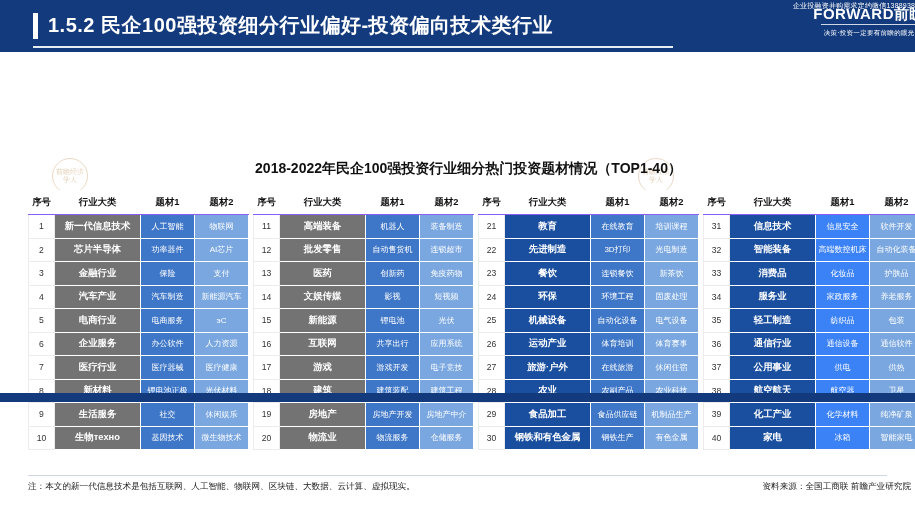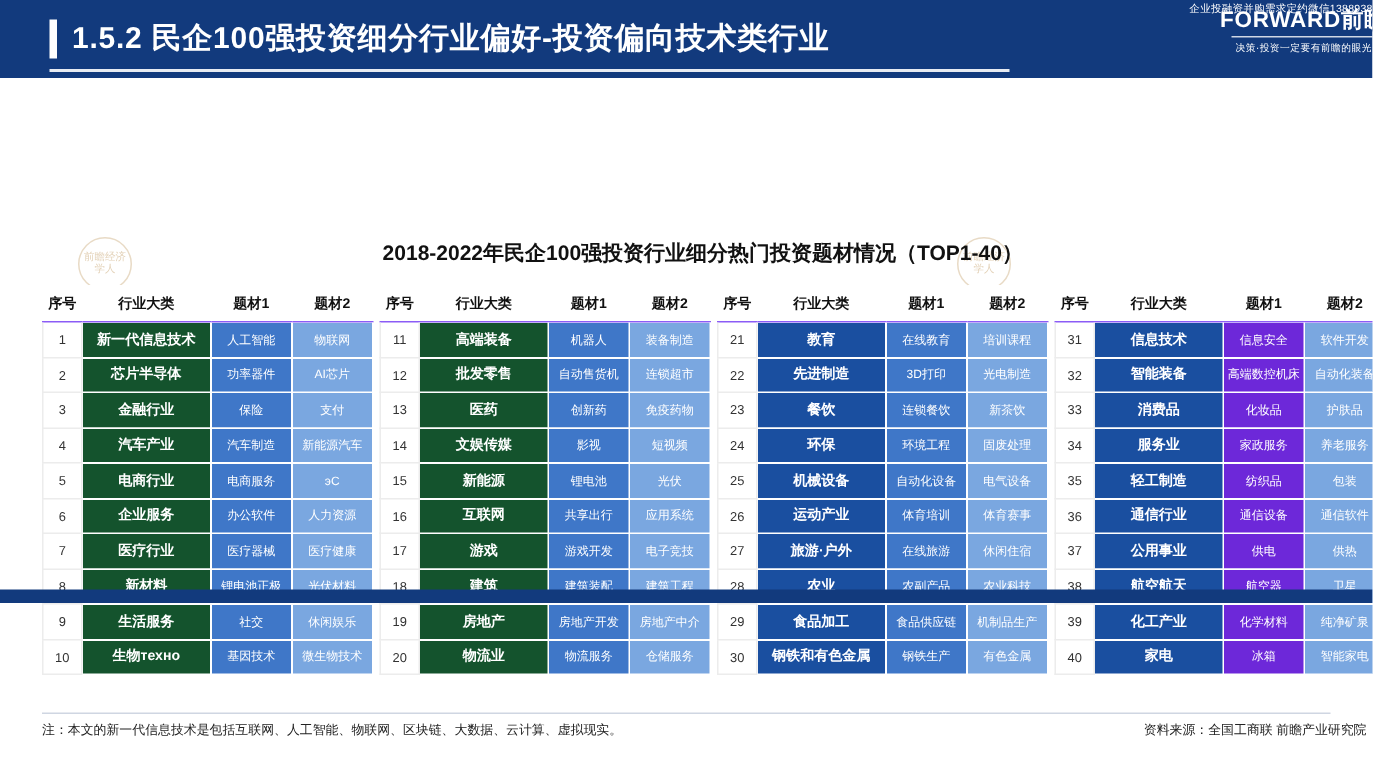--- a/index.html
+++ b/index.html
@@ -87,30 +87,30 @@
     text-align:center;
     height:22.5px;
     padding:0 1px;
     overflow:hidden;white-space:nowrap;
   }
   thead th{
     background:#ffffff;color:#111;font-weight:bold;font-size:9.4px;
     border:none;border-bottom:1px solid #8b5cf6;height:24px;
   }
   .c-idx{background:#ffffff;color:#333;font-size:8.6px;border:1px solid #ececec;}
-  .c-big{background:#14532d;color:#ffffff;font-weight:bold;font-size:9.4px;margin-left:36px;}
+  .c-big{background:#737373;color:#ffffff;font-weight:bold;font-size:9.4px;margin-left:36px;}
   .c-t1{background:#3f77c8;color:#ffffff;font-size:8px;}
   .c-t2{background:#7aa7e0;color:#ffffff;font-size:8px;}
   
   .c-big3{background:#1a4fa0;color:#ffffff;font-weight:bold;font-size:9.4px;}
   .c-t13{background:#3f77c8;color:#ffffff;font-size:8px;}
   .c-t23{background:#7aa7e0;color:#ffffff;font-size:8px;}
   
   .c-big4{background:#1a4fa0;color:#ffffff;font-weight:bold;font-size:9.4px;margin-top:44px;}
-  .c-t14{background:#6d28d9;color:#ffffff;font-size:8px;}
+  .c-t14{background:#3b82f6;color:#ffffff;font-size:8px;}
   .c-t24{background:#7aa7e0;color:#ffffff;font-size:8px;}
   .sp{background:#ffffff;border:none;width:4px;}
 
   
   .foot-rule{
     position:absolute;left:28px;top:475px;width:859px;height:1px;background:#cfd6e2;
   }
   .foot-note{
     position:absolute;left:28px;top:481px;
     font-size:8.6px;color:#222;

